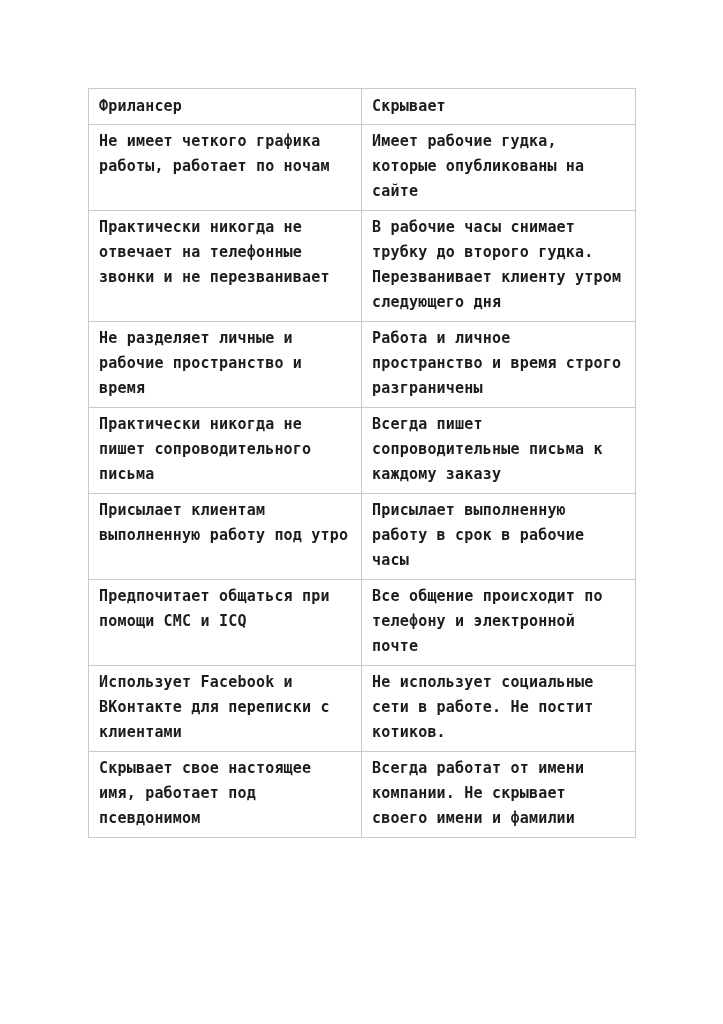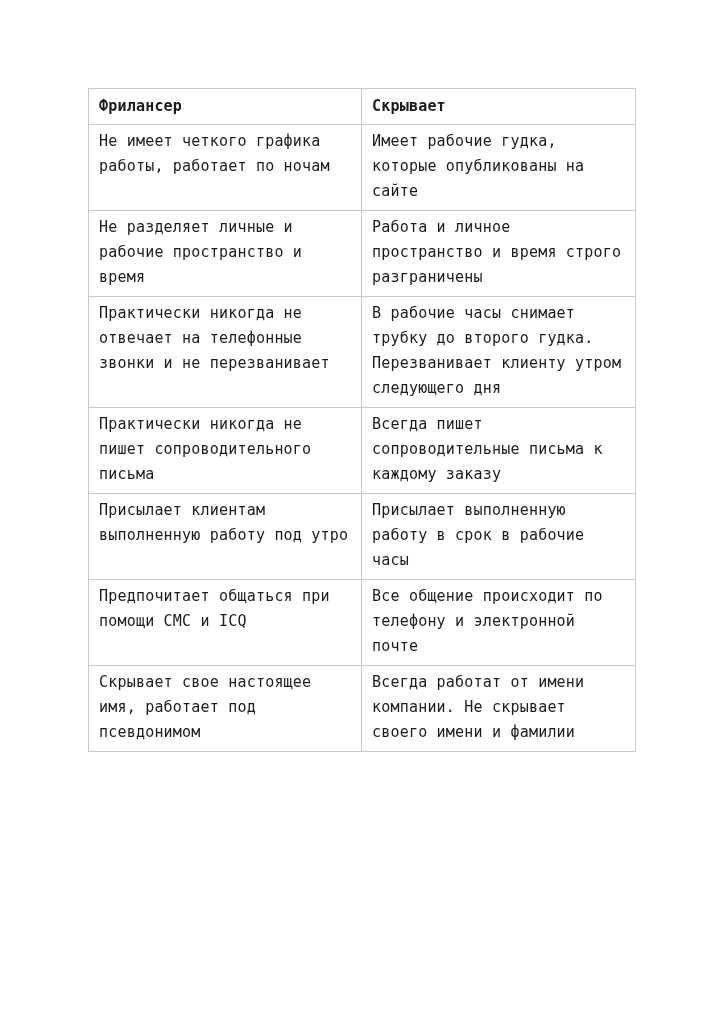--- a/index.html
+++ b/index.html
@@ -31,20 +31,21 @@
     letter-spacing: 0.2px;
   }
 
   table.compare-table th,
   table.compare-table td {
     border: 1px solid #c9c9c9;
     vertical-align: top;
     text-align: left;
     padding: 4px 10px 6px 10px;
     word-wrap: break-word;
+    font-weight: bold;
   }
 
   table.compare-table th {
     font-weight: bold;
     padding-top: 5px;
     padding-bottom: 5px;
   }
 
   table.compare-table col.col-left  { width: 273px; }
   table.compare-table col.col-right { width: 274px; }
@@ -63,38 +64,42 @@
         <th>Фрилансер</th>
         <th>Скрывает</th>
       </tr>
     </thead>
     <tbody>
       <tr>
         <td>Не имеет четкого графика работы, работает по ночам</td>
         <td>Имеет рабочие гудка, которые опубликованы на сайте</td>
       </tr>
       <tr>
+        <td>Практически никогда не отвечает на телефонные звонки и не перезванивает</td>
+        <td>В рабочие часы снимает трубку до второго гудка. Перезванивает клиенту утром следующего дня</td>
+      </tr>
+      <tr>
         <td>Не разделяет личные и рабочие пространство и время</td>
         <td>Работа и личное пространство и время строго разграничены</td>
-      </tr>
-      <tr>
-        <td>Практически никогда не отвечает на телефонные звонки и не перезванивает</td>
-        <td>В рабочие часы снимает трубку до второго гудка. Перезванивает клиенту утром следующего дня</td>
       </tr>
       <tr>
         <td>Практически никогда не пишет сопроводительного письма</td>
         <td>Всегда пишет сопроводительные письма к каждому заказу</td>
       </tr>
       <tr>
         <td>Присылает клиентам выполненную работу под утро</td>
         <td>Присылает выполненную работу в срок в рабочие часы</td>
       </tr>
       <tr>
         <td>Предпочитает общаться при помощи СМС и ICQ</td>
         <td>Все общение происходит по телефону и электронной почте</td>
       </tr>
       <tr>
+        <td>Использует Facebook и ВКонтакте для переписки с клиентами</td>
+        <td>Не использует социальные сети в работе. Не постит котиков.</td>
+      </tr>
+      <tr>
         <td>Скрывает свое настоящее имя, работает под псевдонимом</td>
         <td>Всегда работат от имени компании. Не скрывает своего имени и фамилии</td>
       </tr>
     </tbody>
   </table>
 </div>
 
 </body></html>

